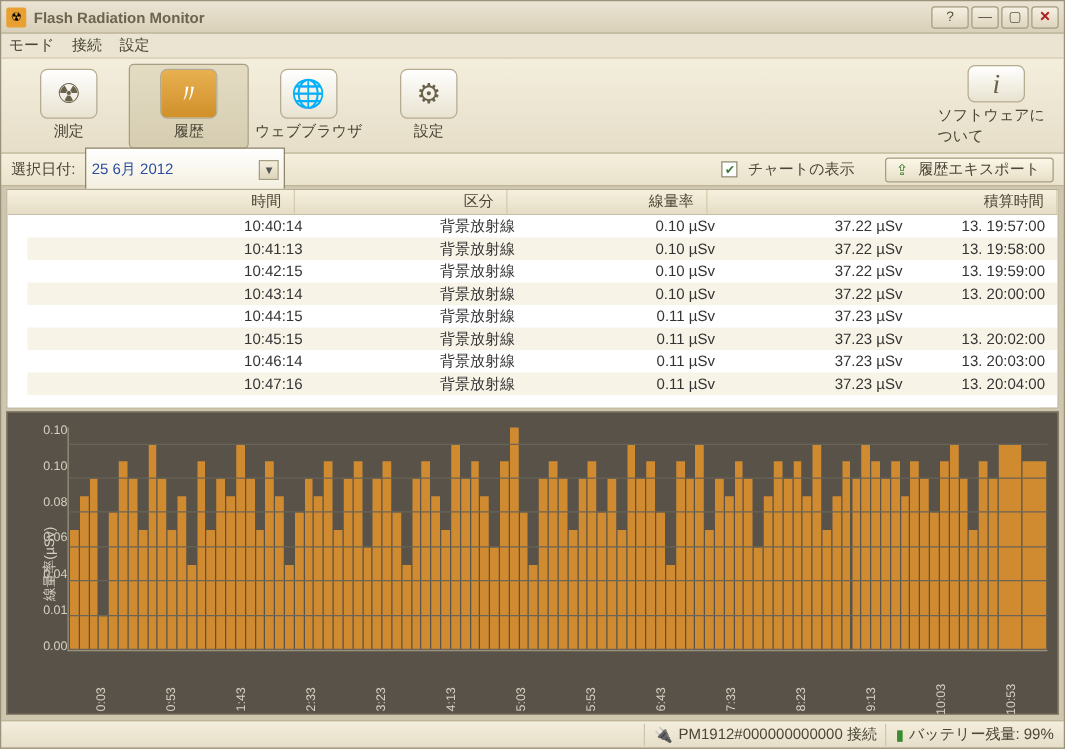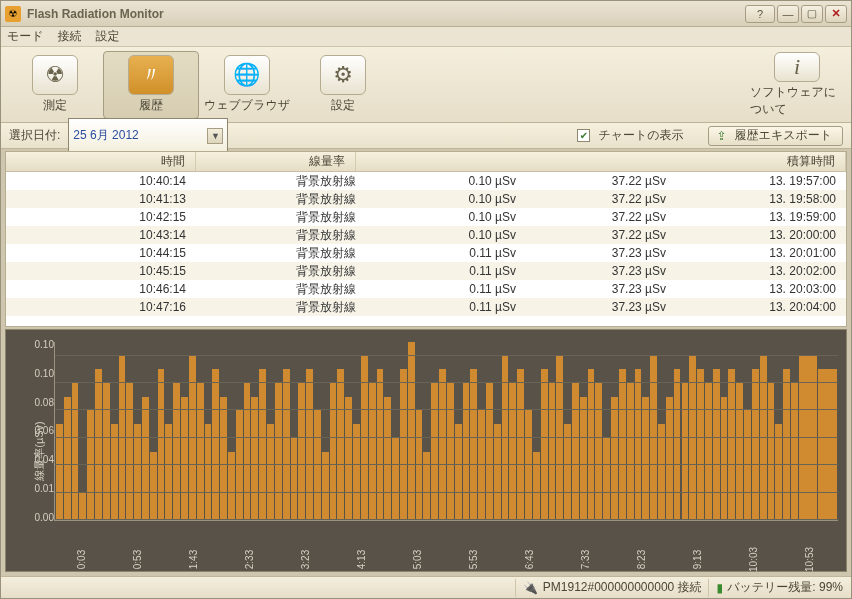--- a/index.html
+++ b/index.html
@@ -150,23 +150,23 @@
     border-bottom: 1px solid #c9bfa2;
     height: 20px;
     color: #4a4535;
   }
   .th {
     border-right: 1px solid #d3caaf;
     display: flex; align-items: center; justify-content: flex-end;
     padding: 0 10px;
     font-size: 12px;
   }
-  .col1{width:190px;text-align:right;} .col2{width:170px;} .col3{width:160px;} .col4{width:150px;} .col5{flex:1;}
+  .col1{width:230px;text-align:right;} .col2{width:170px;} .col3{width:160px;} .col4{width:150px;} .col5{flex:1;}
   .tbody { overflow-y: auto; flex: 1; }
-  .tr { display: flex; height: 18px; align-items: center; color: #333; }
+  .tr { display: flex; height: 18px; align-items: center; color: #333; margin-left: 16px; }
   .tr:nth-child(odd){ background: #fff; }
   .tr:nth-child(even){ background: #f7f3e7; }
   .td { display: flex; align-items: center; justify-content: flex-end; padding: 0 10px; font-size: 12px; }
   .scroll-fade { position: absolute; bottom: 0; left: 0; right: 14px; height: 12px;
     background: linear-gradient(transparent, rgba(255,255,255,0.9)); pointer-events:none; }
   
   .chart-wrap {
     flex: 1;
     border: 1px solid #8d846c;
     background: #585248;
@@ -272,20 +272,21 @@
   <div class="export-btn">
     <div class="export-ico">⇪</div>
     <span>履歴エキスポート</span>
   </div>
 </div>
 
 <div class="main">
   <div class="table-wrap">
     <div class="thead">
       <div class="th col1">時間</div>
+      <div class="th col2">区分</div>
       <div class="th col3">線量率</div>
       <div class="th col5">積算時間</div>
     </div>
     <div class="tbody" id="tbody">
         <div class="tr">
           <div class="td col1">10:40:14</div>
           <div class="td col2">背景放射線</div>
           <div class="td col3">0.10 µSv</div>
           <div class="td col4">37.22 µSv</div>
           <div class="td col5">13. 19:57:00</div>
@@ -309,21 +310,20 @@
           <div class="td col2">背景放射線</div>
           <div class="td col3">0.10 µSv</div>
           <div class="td col4">37.22 µSv</div>
           <div class="td col5">13. 20:00:00</div>
         </div>
         <div class="tr">
           <div class="td col1">10:44:15</div>
           <div class="td col2">背景放射線</div>
           <div class="td col3">0.11 µSv</div>
           <div class="td col4">37.23 µSv</div>
-          <div class="td col5">13. 20:01:00</div>
         </div>
         <div class="tr">
           <div class="td col1">10:45:15</div>
           <div class="td col2">背景放射線</div>
           <div class="td col3">0.11 µSv</div>
           <div class="td col4">37.23 µSv</div>
           <div class="td col5">13. 20:02:00</div>
         </div>
         <div class="tr">
           <div class="td col1">10:46:14</div>

